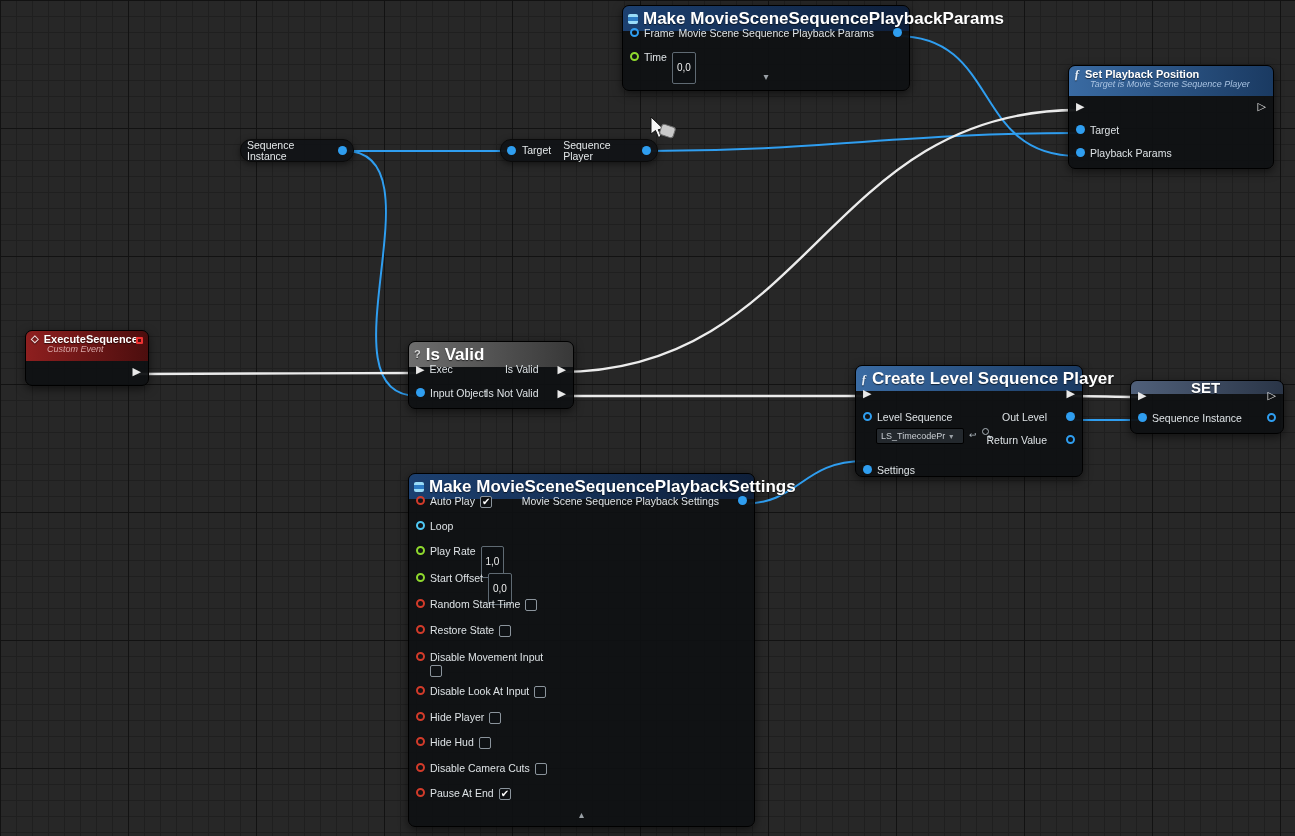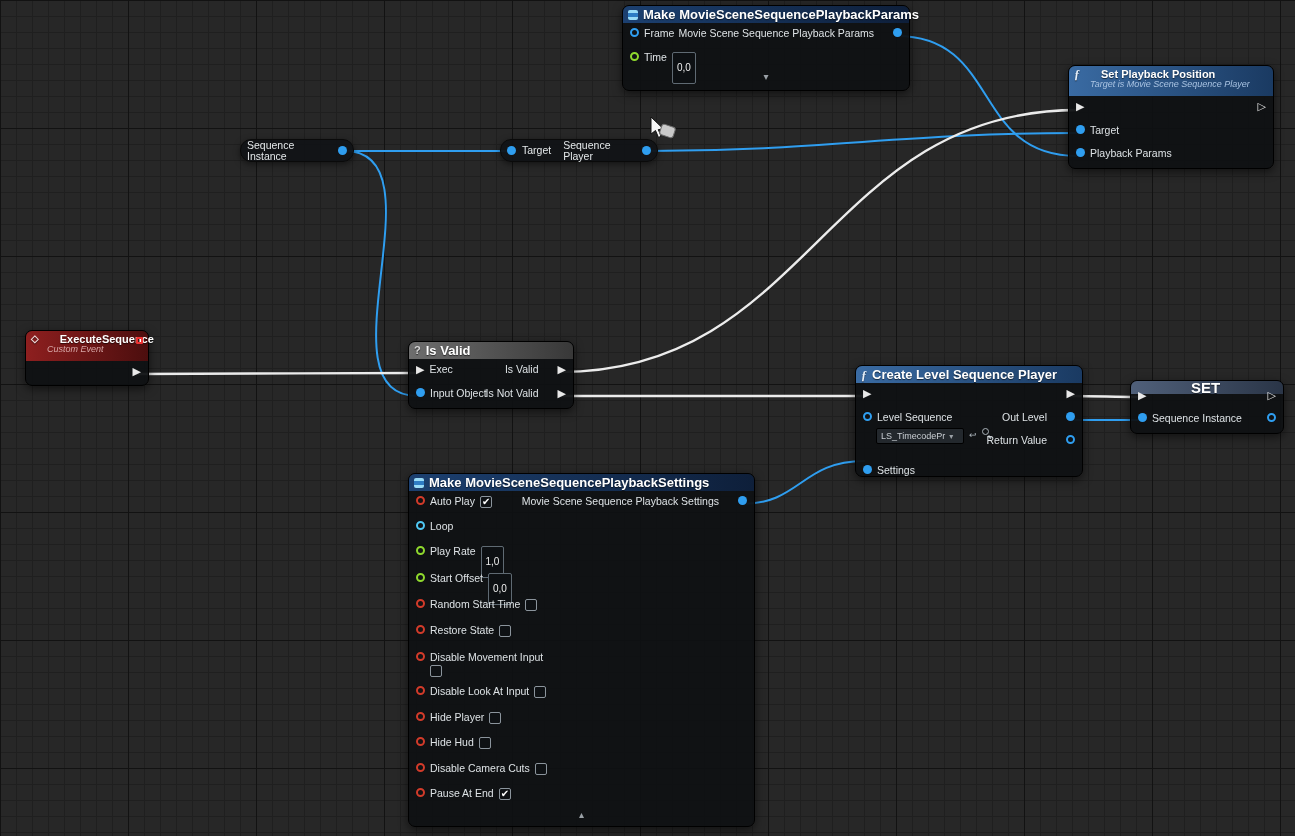--- a/index.html
+++ b/index.html
@@ -11,25 +11,25 @@
       linear-gradient(to right,#1f1f1f 1px,transparent 1px),
       linear-gradient(to bottom,#1f1f1f 1px,transparent 1px);
     background-size:128px 128px,128px 128px,16px 16px,16px 16px;
     font-family:"Liberation Sans",sans-serif;color:#dfe3e6;}
   svg.wires{position:absolute;left:0;top:0;z-index:1;}
   .we{fill:none;stroke:#ececec;stroke-width:2.4;stroke-linecap:round;}
   .wd{fill:none;stroke:#2f9ef0;stroke-width:2;stroke-linecap:round;}
 
   .node{position:absolute;z-index:2;background:rgba(15,17,19,0.95);
     border:1px solid #000;border-radius:7px;box-shadow:0 3px 10px rgba(0,0,0,0.55);}
-  .hdr{display:flex;align-items:center;gap:5px;height:17px;padding:0 8px 0 5px;
-    border-radius:6px 6px 0 0;font-size:13px;font-weight:bold;color:#fff;
+  .hdr{display:flex;align-items:center;gap:5px;height:25px;padding:0 8px 0 5px;
+    border-radius:6px 6px 0 0;font-size:17px;font-weight:bold;color:#fff;
     text-shadow:0 1px 1px rgba(0,0,0,0.6);white-space:nowrap;}
   .hdr2{height:28px;padding:2px 8px 0 5px;border-radius:6px 6px 0 0;white-space:nowrap;}
-  .hline{display:flex;align-items:center;gap:21px;font-size:11px;font-weight:bold;color:#fff;
+  .hline{display:flex;align-items:center;gap:5px;font-size:11px;font-weight:bold;color:#fff;
     text-shadow:0 1px 1px rgba(0,0,0,0.6);}
   .hsub{font-size:9px;font-style:italic;color:#a9c3e2;margin-left:16px;margin-top:-1px;}
   .hsub-red{color:#d8a7a7;}
   .hdr-struct{background:linear-gradient(90deg,#1c4070,#0e1f3a);}
   .hdr-func{background:linear-gradient(90deg,#3a6ba3,#1a3a62);}
   .hdr-event{background:linear-gradient(90deg,#8e1f1f,#4c0e0e);}
   .hdr-macro{background:linear-gradient(90deg,#6e6e6e,#383838);}
   .hdr-set{background:linear-gradient(90deg,#50607a,#2a3547);justify-content:center;}
 
   .r{position:absolute;display:flex;align-items:flex-start;gap:5px;height:18px;

